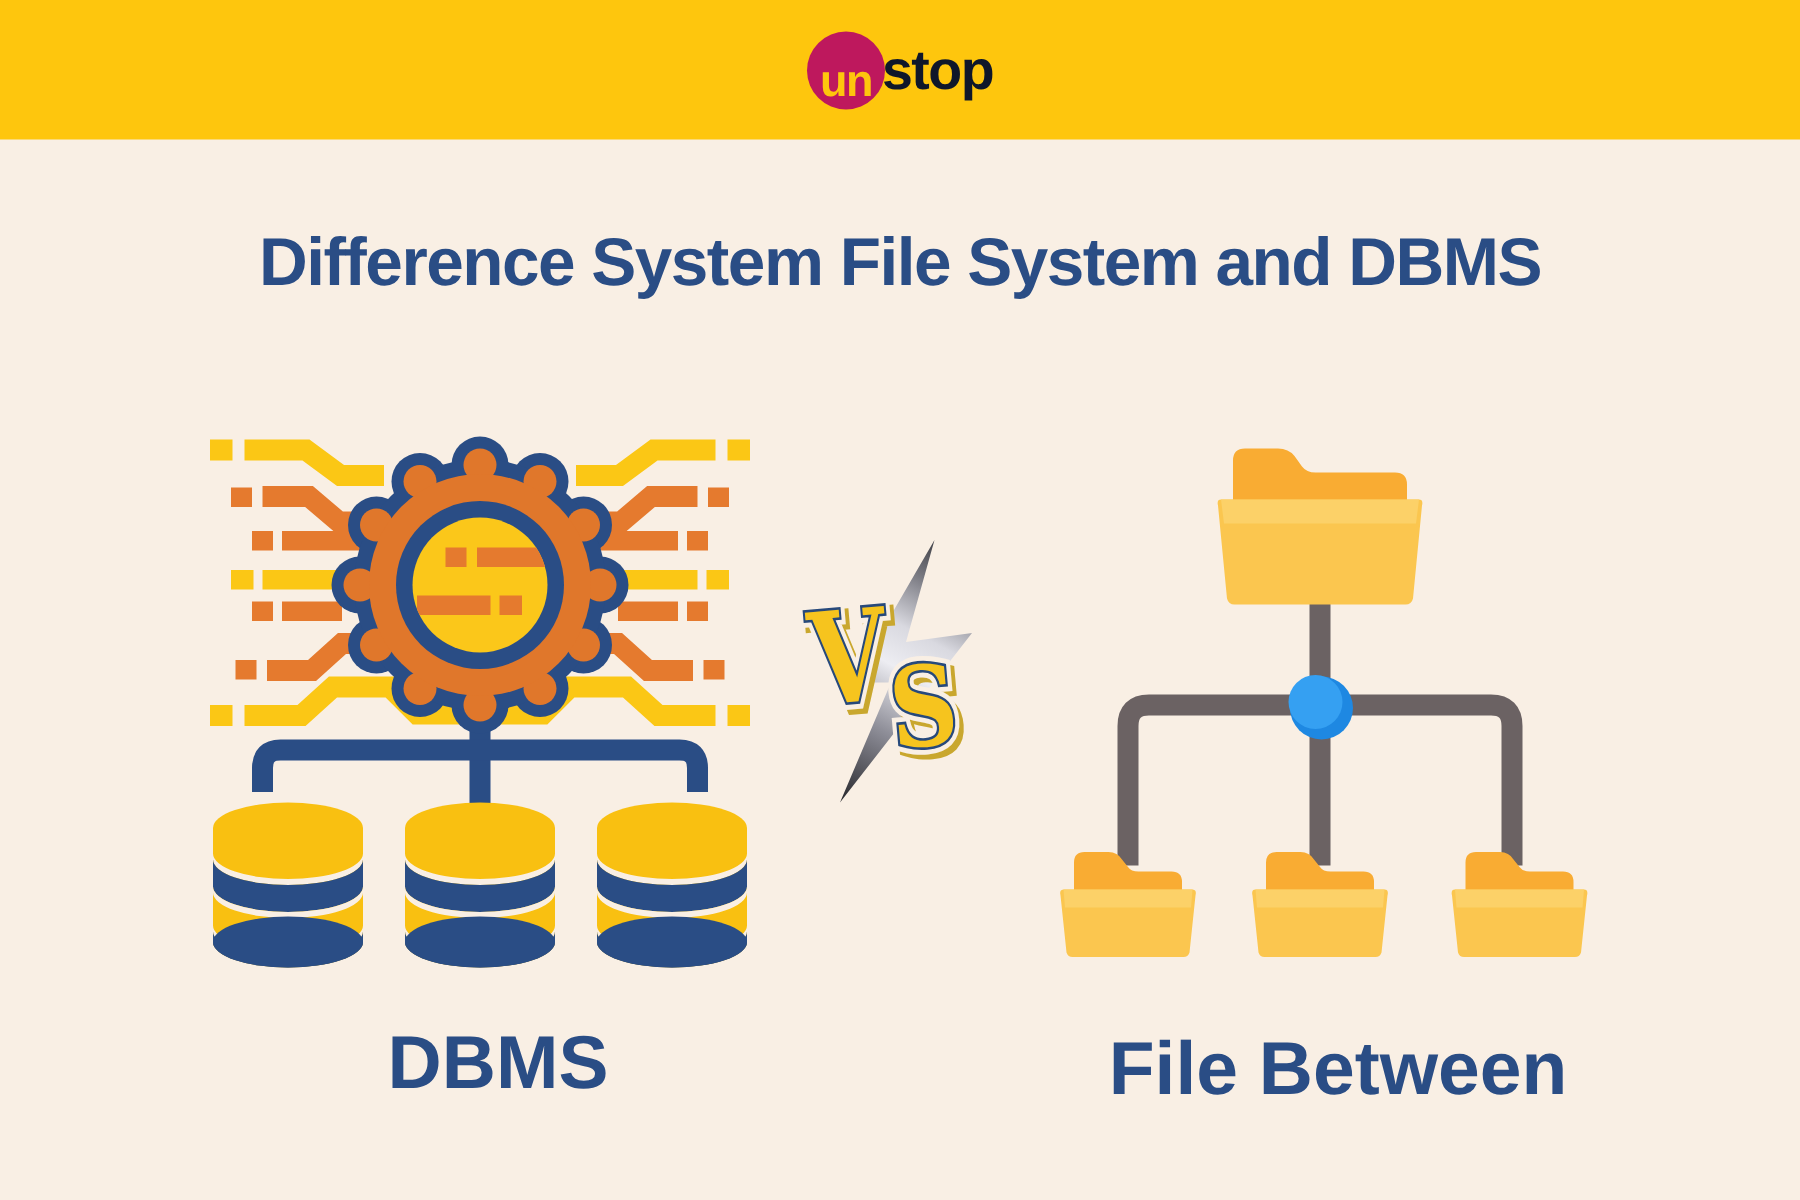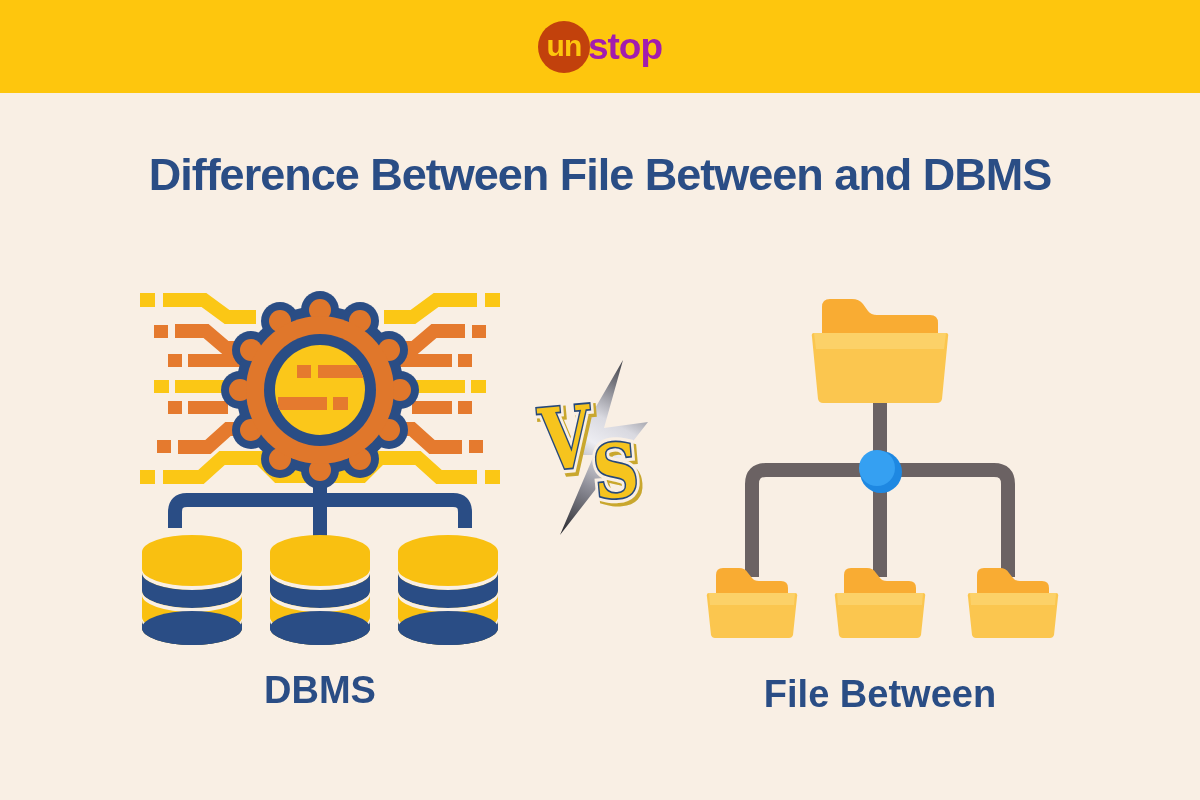--- a/index.html
+++ b/index.html
@@ -8,44 +8,44 @@
     background:#F9EFE4;
     font-family:"Liberation Sans",sans-serif;
   }
   .header-band{
     position:absolute;left:0;top:0;width:1200px;height:93px;
     background:#FEC60D;
     display:flex;align-items:center;justify-content:center;
   }
   .logo{display:flex;align-items:center;}
   .logo-circle{
-    width:52px;height:52px;border-radius:50%;background:#c2410c;
-    display:flex;align-items:center;justify-content:center;
+    width:52px;height:52px;border-radius:50%;background:#be185d;
+    display:flex;align-items:flex-end;justify-content:center;
   }
   .logo-prefix{
     color:#FEC60D;font-weight:700;font-size:30px;letter-spacing:-1px;
     position:relative;top:-1px;
   }
   .logo-suffix{
-    color:#a21caf;font-weight:700;font-size:37px;letter-spacing:-1px;
+    color:#0f172a;font-weight:700;font-size:37px;letter-spacing:-1px;
     margin-left:-2px;
     text-align:center;
   }
   .page-title{
     position:absolute;left:0;top:152px;width:1200px;margin:0;
     text-align:center;color:#2A4D85;font-weight:700;font-size:45px;
     letter-spacing:-1px;line-height:1;
   }
   .illus{position:absolute;}
   .illus-left{left:130px;top:280px;}
   .illus-vs{left:530px;top:350px;}
   .illus-right{left:700px;top:285px;}
   .side-label{
-    position:absolute;margin:0;text-align:center;
-    color:#2A4D85;font-weight:700;font-size:38px;line-height:1;
+    position:absolute;margin:12px;text-align:center;
+    color:#2A4D85;font-weight:700;font-size:50px;line-height:1;
   }
   .label-left{left:130px;top:671px;width:380px;}
   .label-right{left:700px;top:675px;width:360px;}
   .vs-letter{
     font-family:"DejaVu Serif",serif;font-weight:700;
   }
 </style>
 </head>
 <body>
 
@@ -53,21 +53,21 @@
 
   <div class="header-band">
     <div class="logo">
       <div class="logo-circle">
         <span class="logo-prefix">un</span>
       </div>
       <span class="logo-suffix">stop</span>
     </div>
   </div>
 
-  <h1 class="page-title">Difference Between File Between and DBMS</h1>
+  <h1 class="page-title">Difference System File System and DBMS</h1>
 
   <svg class="illus illus-left" width="380" height="385" viewBox="0 0 380 385" xmlns="http://www.w3.org/2000/svg">
     <defs>
       <g id="traces-left">
 
         <rect x="10" y="13" width="15" height="14" fill="#FBC715"></rect>
         <polyline points="33,20 74,20 97,37 126,37" fill="none" stroke="#FBC715" stroke-width="14"></polyline>
 
         <rect x="24" y="45" width="14" height="13" fill="#E57A2E"></rect>
         <polyline points="45,51 76,51 96,68 142,68" fill="none" stroke="#E57A2E" stroke-width="14"></polyline>

